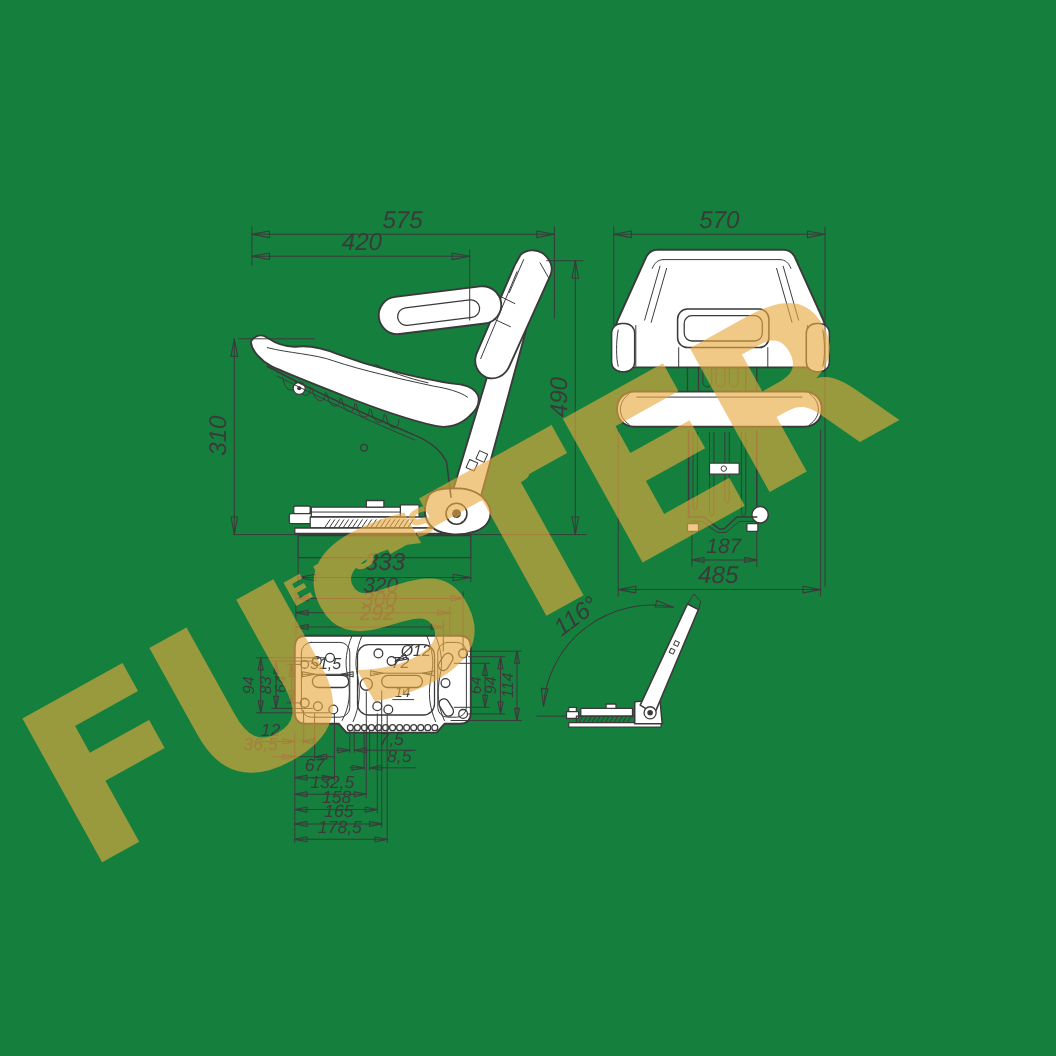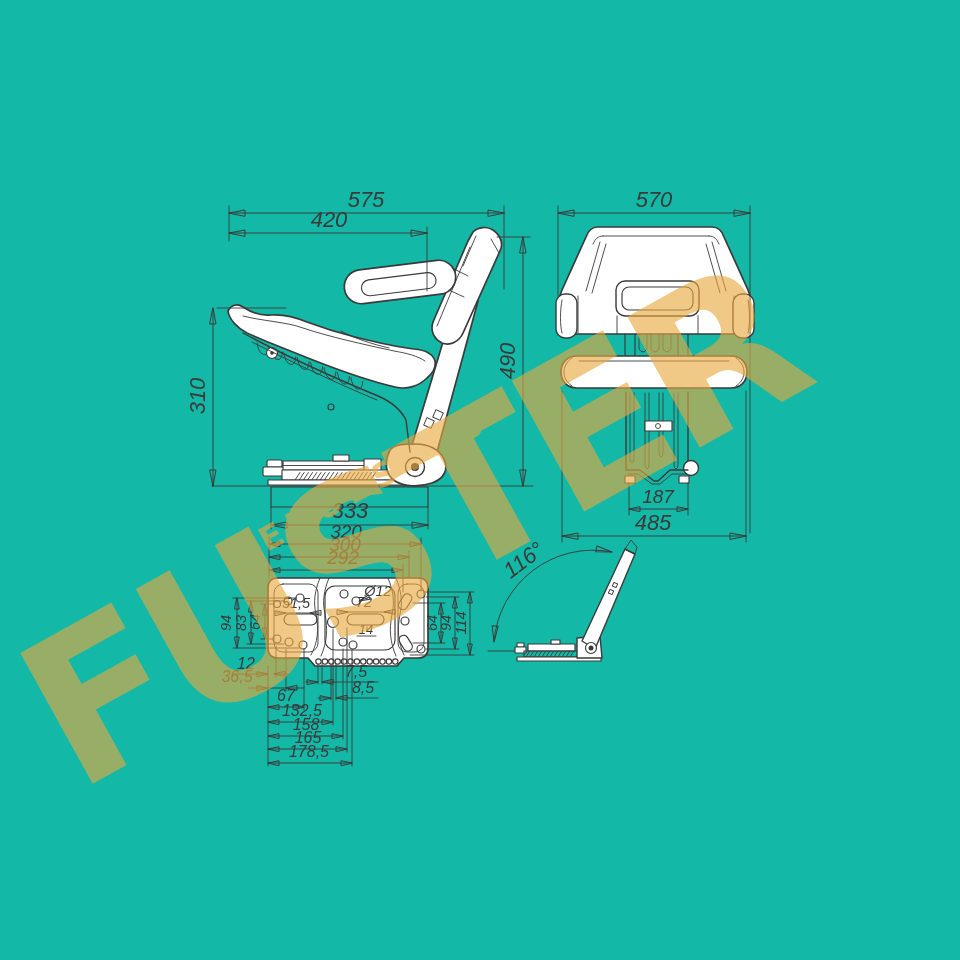--- a/index.html
+++ b/index.html
@@ -1,16 +1,16 @@
 <!DOCTYPE html>
 <html><head>
 <meta charset="utf-8">
 <style>
   html,body{margin:0;padding:0;background:#ffffff;}
-  .stage{width:960px;height:960px;position:relative;background:#14b8a6;overflow:hidden;}
+  .stage{width:960px;height:960px;position:relative;background:#15803d;overflow:hidden;}
   svg{display:block;}
   svg text{font-family:"Liberation Sans",sans-serif;font-style:italic;fill:#3a3a3a;text-anchor:middle;}
   .d22{font-size:22px;}
   .d19{font-size:19px;}
   .d16{font-size:16px;}
   .d15{font-size:14.5px;}
   .d13{font-size:13px;}
   path,line,rect,circle{fill:none;stroke:#3a3a3a;stroke-linecap:round;stroke-linejoin:round;}
   .w17{stroke-width:1.7;}
   .w14{stroke-width:1.4;}

